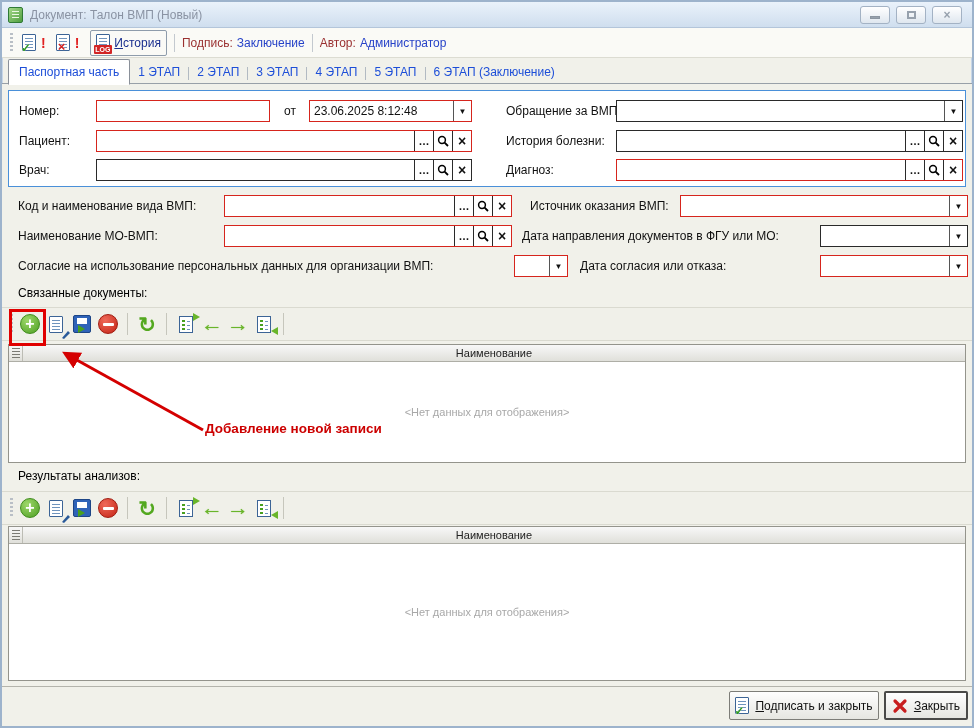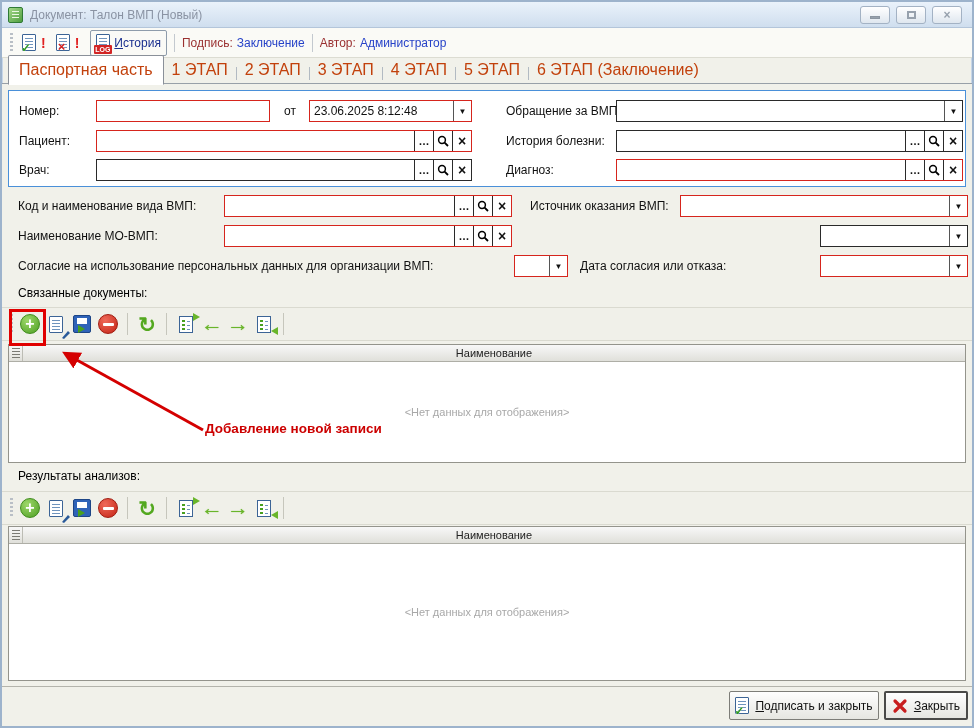--- a/index.html
+++ b/index.html
@@ -43,21 +43,21 @@
   .ov-excl { color:#e02020; font-weight:bold; font-size:14px; margin-left:1px; }
   .ov-log { position:absolute; left:-3px; bottom:-4px; background:#d22525; color:#fff; font-size:7px; font-weight:bold; padding:0 1px; border-radius:1px; line-height:9px; }
   .hist-label { color:#1a2f8f; }
   .accel { text-decoration:underline; }
   .sig-label { color:#9a3030; }
   .sig-value { color:#2743c8; margin-left:4px; }
   .vsep { width:1px; height:18px; background:#c3c9cf; margin:0 7px; }
   
   .tabstrip { position:absolute; left:2px; right:2px; top:58px; height:26px; display:flex; align-items:flex-end; padding-left:6px; }
   .tabstrip::after { content:""; position:absolute; left:0; right:0; bottom:0; border-bottom:1px solid #98a0a8; }
-  .tab { font-size:16px; padding:4px 8px 5px; color:#c2410c; position:relative; z-index:1; cursor:default; }
+  .tab { font-size:12px; padding:4px 8px 5px; color:#1d4ed8; position:relative; z-index:1; cursor:default; }
   .tab.active { background:#fff; border:1px solid #8a9099; border-bottom:1px solid #fff; border-radius:2px 2px 0 0; z-index:3; padding:5px 10px 5px; margin-bottom:-1px; }
   .tabsep { width:1px; height:13px; background:#b2bac2; align-self:center; margin-top:4px; }
   
   .content { position:absolute; left:2px; right:2px; top:84px; height:602px; background:#f1f1ea; }
   .groupbox { position:absolute; left:6px; top:6px; width:958px; height:97px; background:#fff; border:1px solid #4a90d9; }
   .row { position:absolute; height:22px; display:flex; align-items:center; }
   .lbl { white-space:nowrap; }
   .field { display:flex; align-items:stretch; background:#fff; border:1px solid #2a2a2a; height:22px; }
   .field.req { border-color:#d6251d; }
   .field .text { flex:1; display:flex; align-items:center; padding:0 4px; font-size:12px; overflow:hidden; }
@@ -294,20 +294,21 @@
         <span class="fbtn">
             <svg width="12" height="12">
               <circle cx="5" cy="5" r="3.4" fill="none" stroke="#000" stroke-width="1.5"></circle>
               <line x1="7.6" y1="7.6" x2="11" y2="11" stroke="#000" stroke-width="1.8"></line>
             </svg>
           </span>
         <span class="fbtn">
             <span class="xg">×</span>
           </span>
       </div>
+      <span class="lbl" style="position:absolute; left:504px;">Дата направления документов в ФГУ или МО:</span>
       <div class="field" style="position:absolute; left:802px; width:148px;">
         <span class="text"></span>
         <span class="carrow">▼</span>
       </div>
     </div>
     <div class="row" style="left:16px; top:171px; right:6px;">
       <span class="lbl">Согласие на использование персональных данных для организации ВМП:</span>
       <div class="field req" style="position:absolute; left:496px; width:54px;">
         <span class="text"></span>
         <span class="carrow">▼</span>

